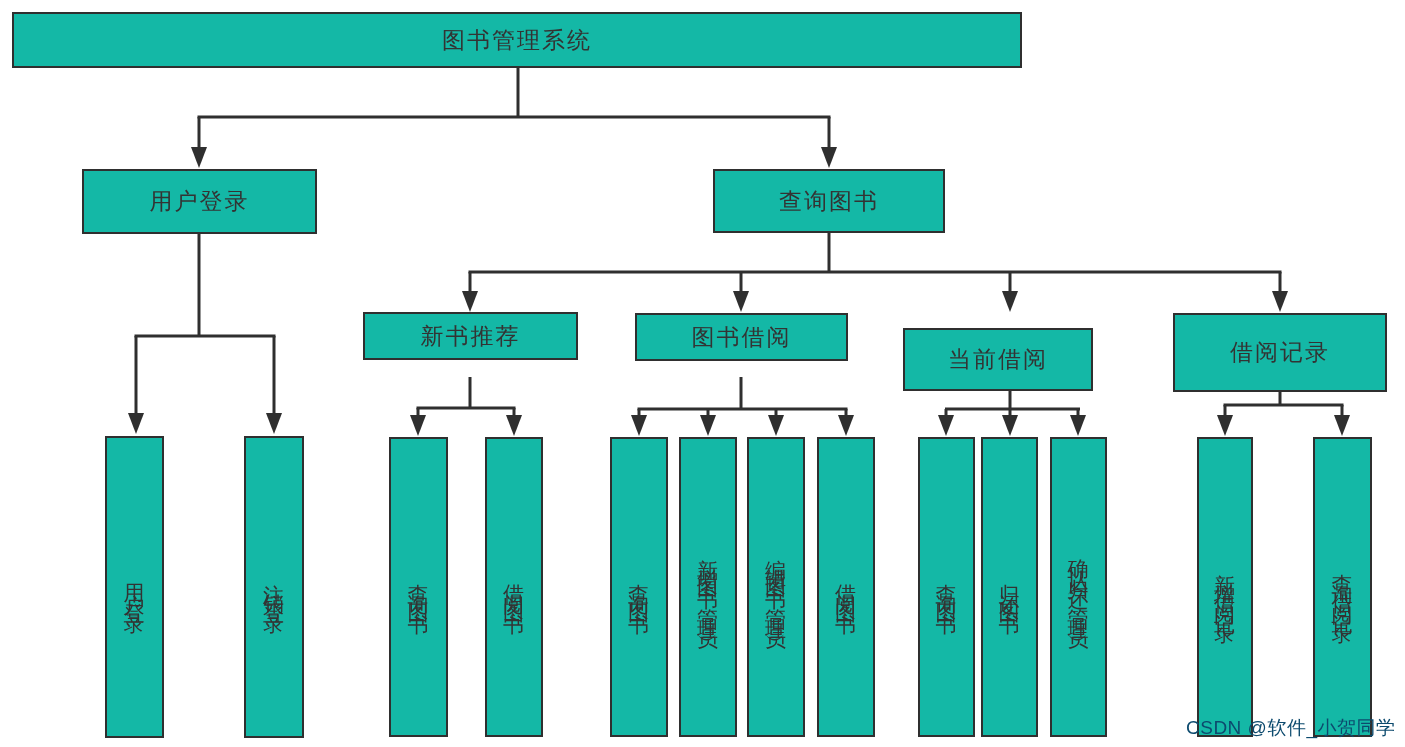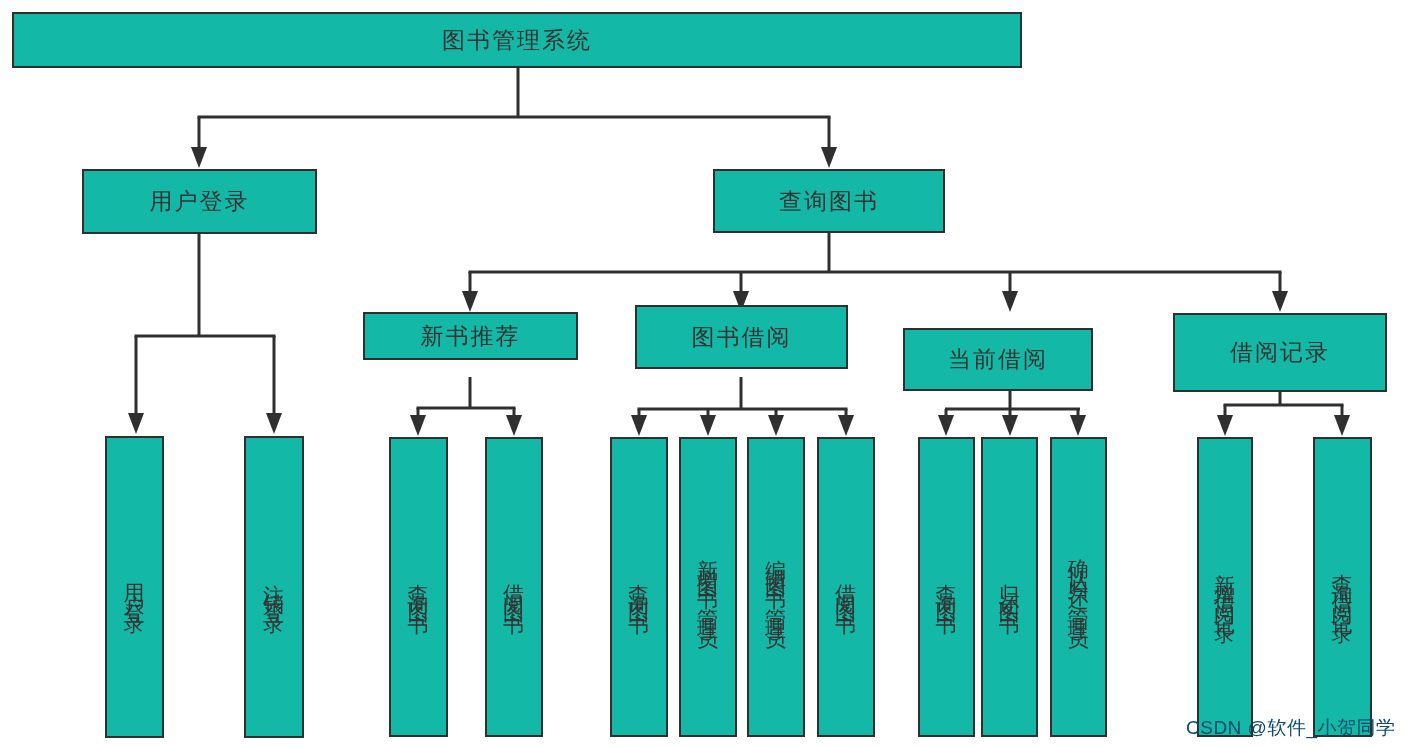--- a/index.html
+++ b/index.html
@@ -131,21 +131,21 @@
       <polygon points="1342,436 1334,415 1350,415"></polygon>
     </g>
   </svg>
 
   <div class="node h" style="left:12px;top:12px;width:1010px;height:56px">图书管理系统</div>
 
   <div class="node h" style="left:82px;top:169px;width:235px;height:65px">用户登录</div>
   <div class="node h" style="left:713px;top:169px;width:232px;height:64px">查询图书</div>
 
   <div class="node h" style="left:363px;top:312px;width:215px;height:48px">新书推荐</div>
-  <div class="node h" style="left:635px;top:305px;width:213px;height:64px">图书借阅</div>
+  <div class="node h" style="left:635px;top:313px;width:213px;height:48px">图书借阅</div>
   <div class="node h" style="left:903px;top:328px;width:190px;height:63px">当前借阅</div>
   <div class="node h" style="left:1173px;top:313px;width:214px;height:79px">借阅记录</div>
 
   <div class="node v" style="left:105px;top:436px;width:59px;height:302px">用户登录</div>
   <div class="node v" style="left:244px;top:436px;width:60px;height:302px">注销登录</div>
 
   <div class="node v" style="left:389px;top:437px;width:59px;height:300px">查询图书</div>
   <div class="node v" style="left:485px;top:437px;width:58px;height:300px">借阅图书</div>
 
   <div class="node v" style="left:610px;top:437px;width:58px;height:300px">查询图书</div>

